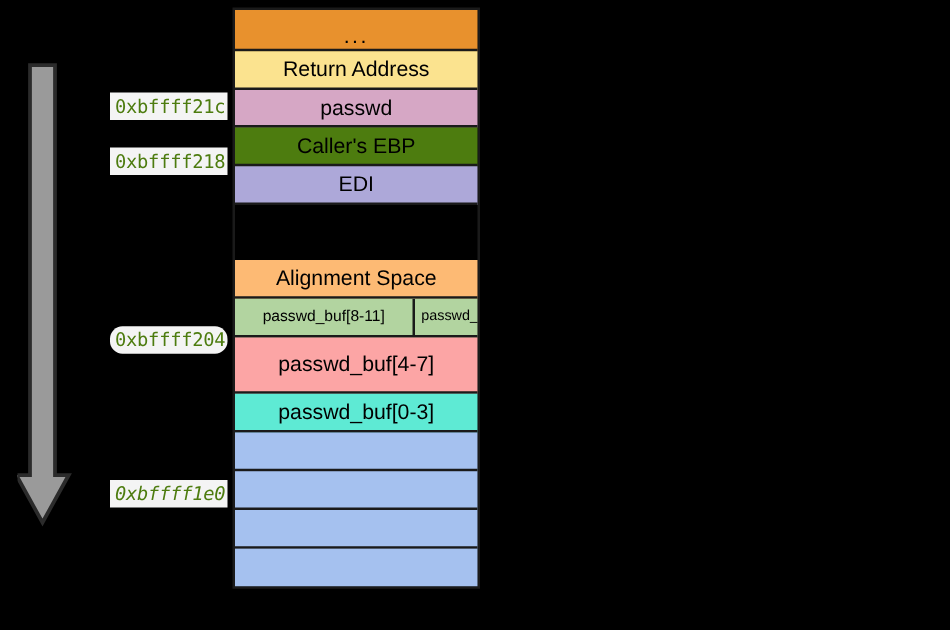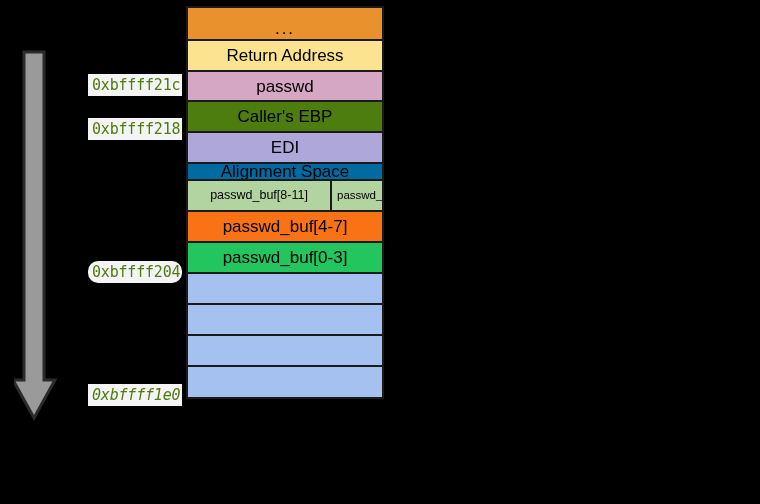--- a/index.html
+++ b/index.html
@@ -127,31 +127,31 @@
       </div>
       <div class="row" style="height: 30px; background: rgb(214, 167, 197); border-bottom-color: rgb(26, 26, 26);">
         <span>passwd</span>
       </div>
       <div class="row" style="height: 31px; background: #4d7c0f; border-bottom-color: rgb(26, 26, 26);">
         <span>Caller's EBP</span>
       </div>
       <div class="row" style="height: 31px; background: rgb(173, 168, 217); border-bottom-color: rgb(26, 26, 26); justify-content: center;">
         <span>EDI</span>
       </div>
-      <div class="row" style="height: 17px; background: #0369a1; border-bottom-color: rgb(26, 26, 26);">
+      <div class="row" style="height: 31px; background: #fdba74; border-bottom-color: rgb(26, 26, 26); margin-top: 44px;">
         <span>Alignment Space</span>
       </div>
       <div class="row split" style="height: 31px; background: rgb(178, 212, 160); border-bottom-color: rgb(26, 26, 26);">
         <div class="cell-main" style="width: 144px; border-right-color: rgb(26, 26, 26);">passwd_buf[8-11]</div>
         <div class="cell-side" style="width: 48px;">passwd_len</div>
       </div>
-      <div class="row" style="height: 31px; background: #f97316; border-bottom-color: rgb(26, 26, 26);">
+      <div class="row" style="height: 45px; background: #fca5a5; border-bottom-color: rgb(26, 26, 26);">
         <span>passwd_buf[4-7]</span>
       </div>
-      <div class="row" style="height: 31px; background: #22c55e; border-bottom-color: rgb(26, 26, 26);">
+      <div class="row" style="height: 31px; background: #5eead4; border-bottom-color: rgb(26, 26, 26);">
         <span>passwd_buf[0-3]</span>
       </div>
       <div class="row blank" style="height: 31px; background: rgb(165, 193, 239); border-bottom-color: rgb(26, 26, 26);">
         <span></span>
       </div>
       <div class="row blank" style="height: 31px; background: rgb(165, 193, 239); border-bottom-color: rgb(26, 26, 26);">
         <span></span>
       </div>
       <div class="row blank" style="height: 31px; background: rgb(165, 193, 239); border-bottom-color: rgb(26, 26, 26);">
         <span></span>

